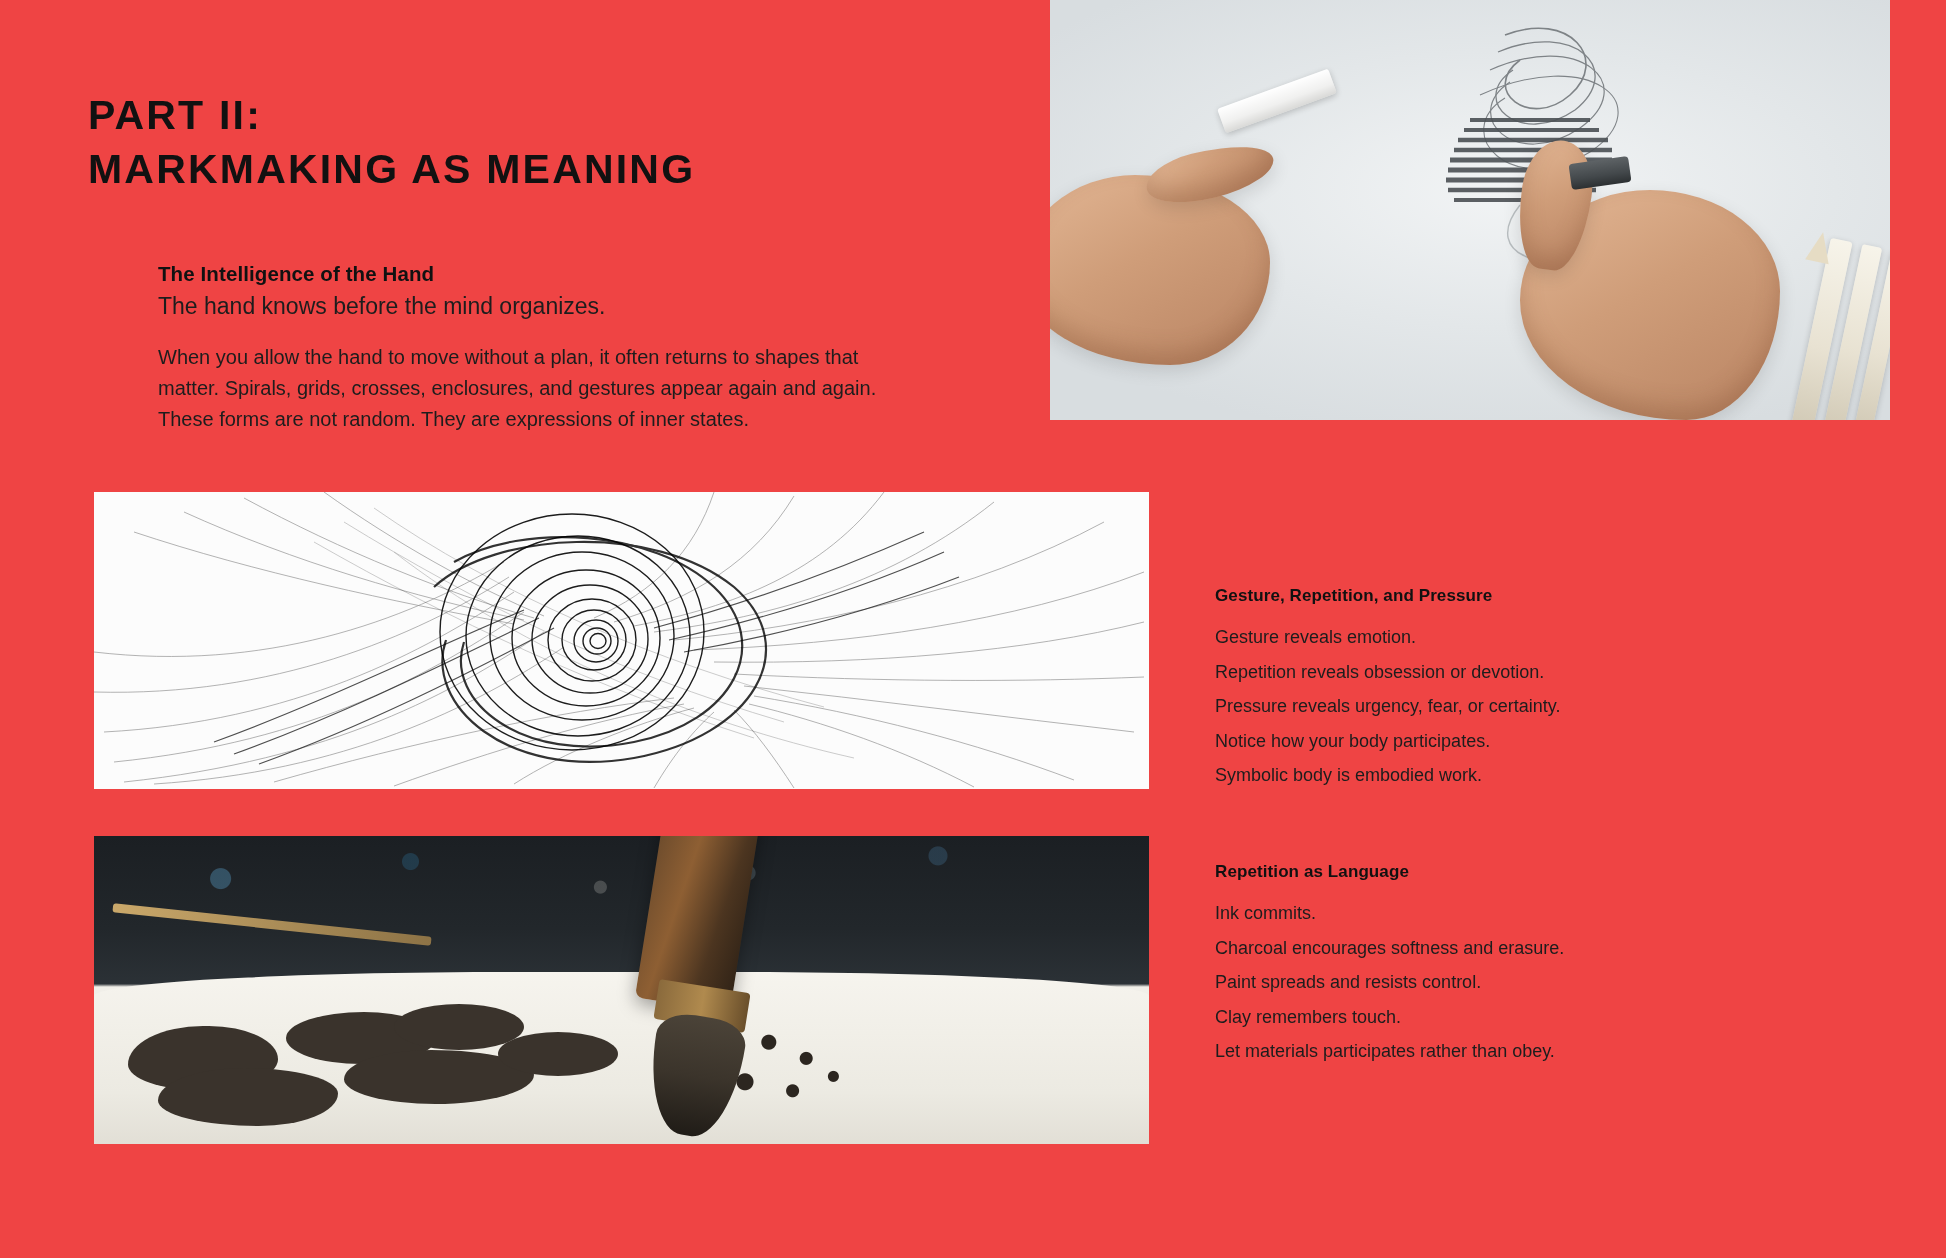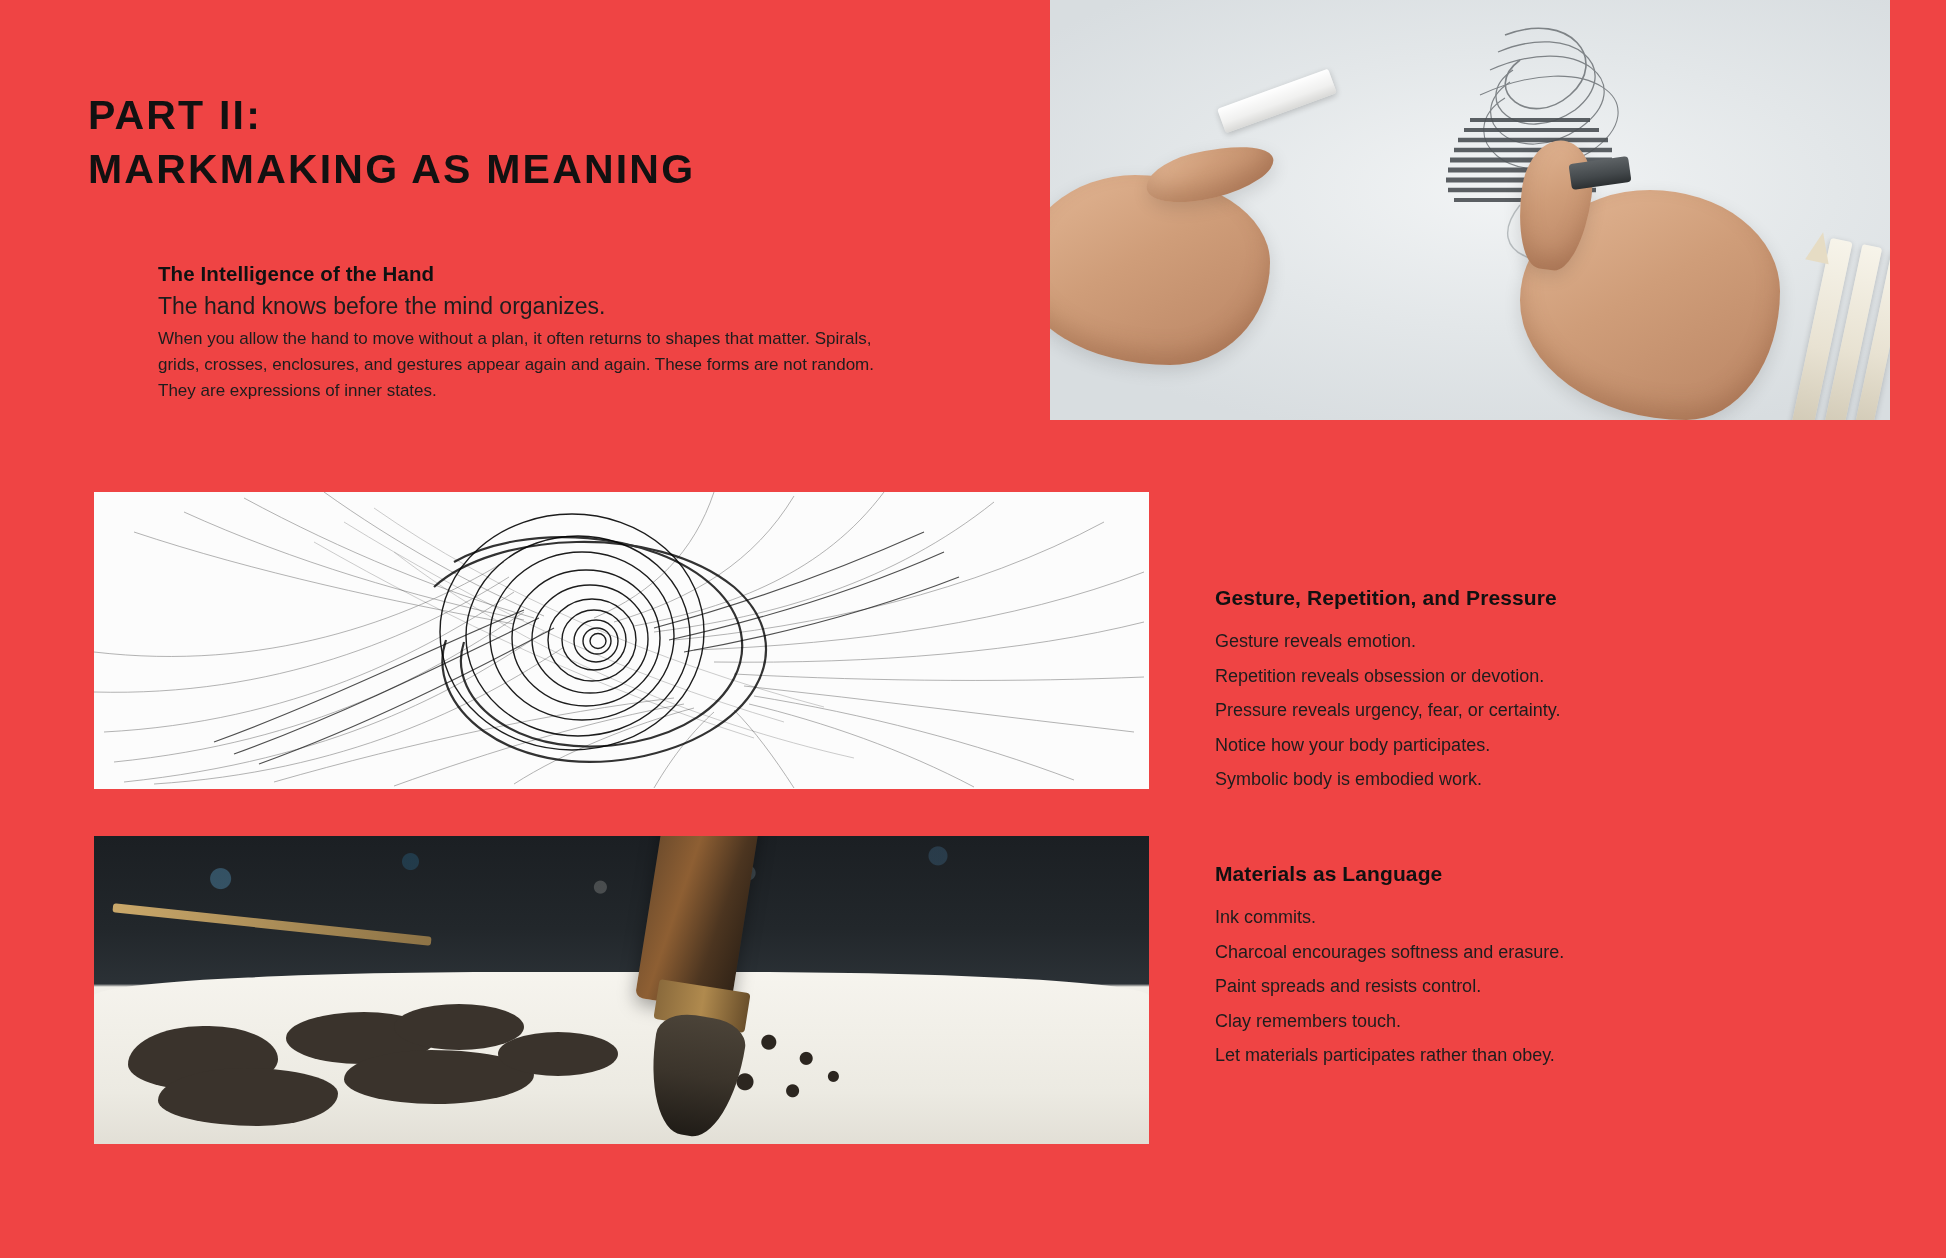--- a/index.html
+++ b/index.html
@@ -48,24 +48,24 @@
     color: #111111;
     letter-spacing: 0.1px;
     margin-bottom: 3px;
   }
   .body-line {
     font-size: 23px;
     line-height: 1.52;
     color: #1d1d1d;
   }
   .body-para {
-    font-size: 17px;
+    font-size: 20px;
     line-height: 1.54;
     color: #1d1d1d;
-    margin-top: 2px;
+    margin-top: 18px;
   }
 
   
   .img-frame {
     position: absolute;
     overflow: hidden;
     background: #e7e9ea;
   }
   #img-hands {
     left: 1050px;
@@ -89,21 +89,21 @@
   }
 
   
   .right-block {
     position: absolute;
     width: 640px;
   }
   #block-gesture { left: 1215px; top: 586px; }
   #block-materials { left: 1215px; top: 862px; }
   .rb-heading {
-    font-size: 21px;
+    font-size: 17px;
     font-weight: bold;
     color: #111111;
     margin-bottom: 14px;
     letter-spacing: 0.1px;
   }
   .rb-line {
     font-size: 18px;
     line-height: 1.92;
     color: #1d1d1d;
   }
@@ -310,21 +310,21 @@
   <div class="right-block" id="block-gesture">
     <div class="rb-heading">Gesture, Repetition, and Pressure</div>
     <div class="rb-line">Gesture reveals emotion.</div>
     <div class="rb-line">Repetition reveals obsession or devotion.</div>
     <div class="rb-line">Pressure reveals urgency, fear, or certainty.</div>
     <div class="rb-line">Notice how your body participates.</div>
     <div class="rb-line">Symbolic body is embodied work.</div>
   </div>
 
   <div class="right-block" id="block-materials">
-    <div class="rb-heading">Materials as Language</div>
+    <div class="rb-heading">Repetition as Language</div>
     <div class="rb-line">Ink commits.</div>
     <div class="rb-line">Charcoal encourages softness and erasure.</div>
     <div class="rb-line">Paint spreads and resists control.</div>
     <div class="rb-line">Clay remembers touch.</div>
     <div class="rb-line">Let materials participates rather than obey.</div>
   </div>
 
 </div>
 
 </body></html>

